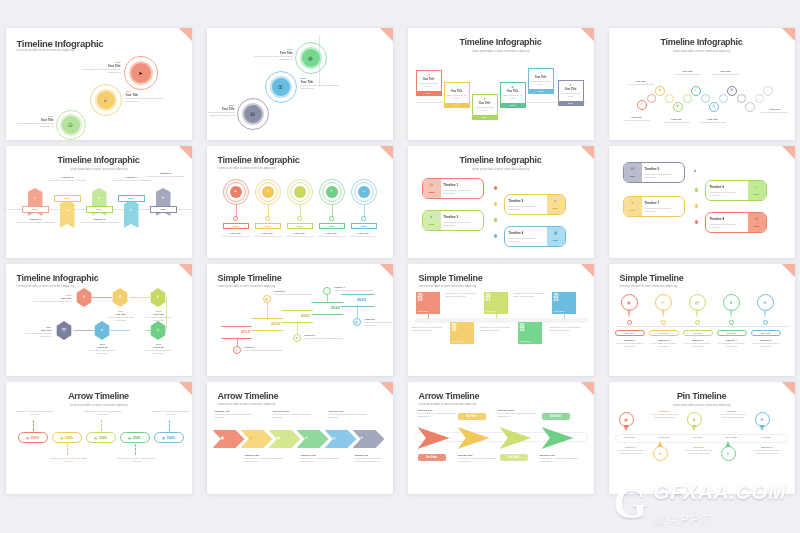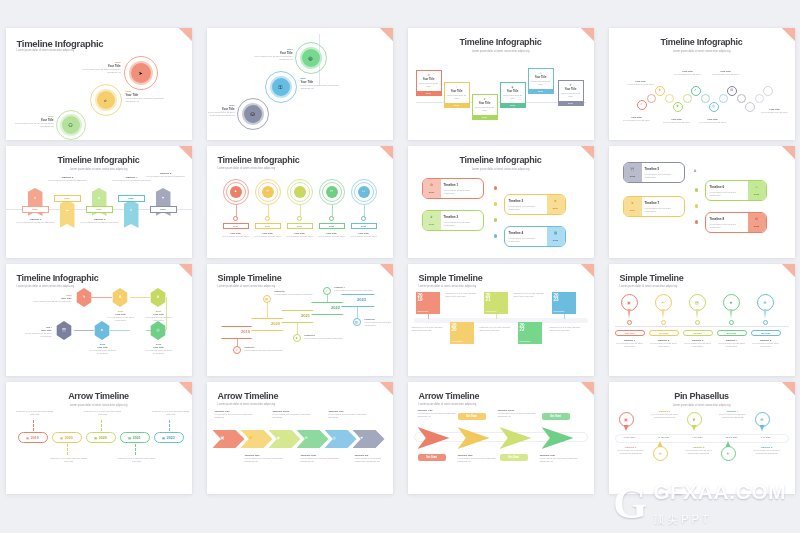--- a/index.html
+++ b/index.html
@@ -105,21 +105,21 @@
   .watermark {
     position:absolute; right: 14px; bottom: 6px;
     display:flex; align-items:center; gap:6px;
     opacity:.92; pointer-events:none; z-index: 40;
   }
   .wm-g {
     font-size: 44px; font-weight: 700; color: #ffffff; line-height:.85;
     text-shadow: 0 1px 2px rgba(120,124,150,.45);
     font-family: "Liberation Serif", serif;
   }
-  .wm-tx { display:flex; flex-direction:column; }
+  .wm-tx { display:flex; flex-direction:column;font-style:italic; }
   .wm-top { font-size: 21px; font-weight: 700; color:#ffffff; letter-spacing:.5px;
             text-shadow: 0 1px 2px rgba(120,124,150,.45); }
   .wm-bot { font-size: 11px; color:#ffffff; letter-spacing:3px; margin-top:8px;
             text-shadow: 0 1px 2px rgba(120,124,150,.40); }
 </style>
 </head>
 <body>
 
 <div id="stage">
   <div class="grid">
@@ -861,21 +861,21 @@
       <div class="arrowhead" style="left:134px;top:45px;width:32px;height:22px;background:#6fcf86;"></div>
       <div class="chip" style="left:134px;top:31px;width:28px;height:7px;background:#8fd99f;">Get Start</div>
       <div class="ab" style="left:132px;top:72px;width:44px;">
         <div class="lbl-sm">Timeline Four</div>
         <div class="body-tx">Lorem ipsum dolor sit amet consectetur adipiscing elit</div>
       </div>
     </div>
 
     <div class="slide">
       <div class="corner"></div>
-      <div class="s-title t-md hd-c">Pin Phasellus</div>
+      <div class="s-title t-md hd-c">Pin Timeline</div>
       <div class="s-sub sub-c">Lorem ipsum dolor sit amet consectetur adipiscing</div>
       <div class="ab" style="left:6px;top:52px;width:174px;height:9px;border-radius:5px;border:.6px solid #eceef3;"></div>
 
       <div class="disc" style="left:10px;top:30px;width:15px;height:15px;border:1.3px solid #ec7f68;background:#fff;">
           <span style="font-size:4px;color:#ec7f68;">▣</span>
         </div>
       <div class="ab" style="left:15px;top:43px;width:5px;height:6px;background:#ec7f68;clip-path:polygon(0 0,100% 0,50% 100%);"></div>
       <div class="ab" style="left:6px;top:54px;width:30px;text-align:center;font-size:2.1px;color:#7a7a84;">17 Dec 2019</div>
       <div class="ab" style="left:4px;top:64px;width:36px;text-align:center;">
         <div class="lbl-sm" style="color:#ec7f68;">Timeline 1</div>

